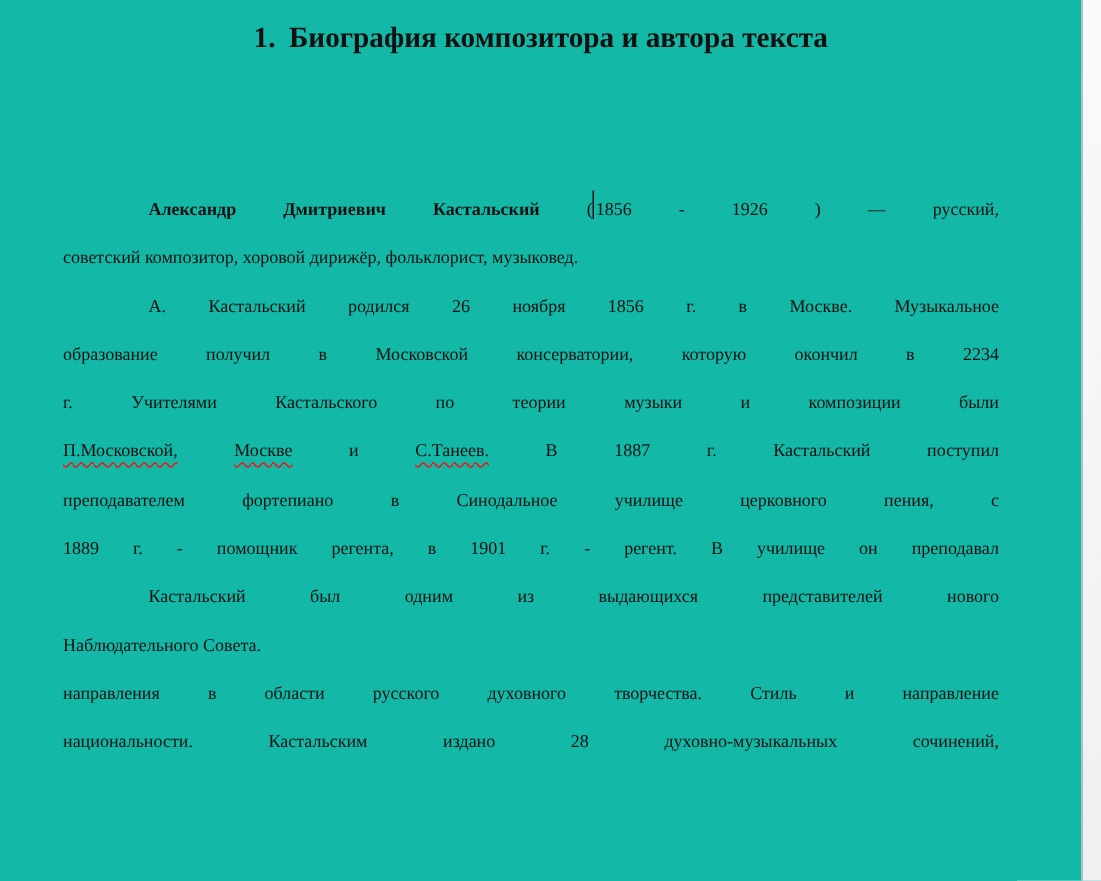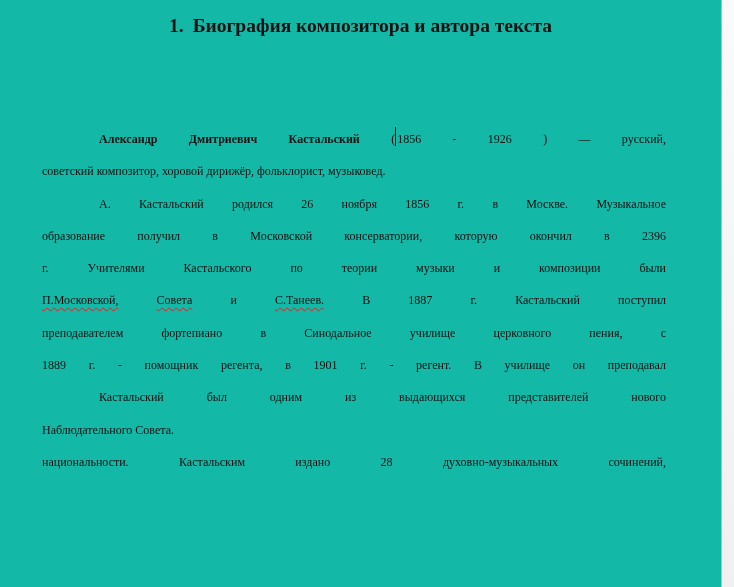--- a/index.html
+++ b/index.html
@@ -101,27 +101,28 @@
   <div class="heading">
     <span class="num">1.</span><span>Биография композитора и автора текста</span>
   </div>
 
   <div class="text-block">
 
     <div class="line indent"><span class="bold">Александр Дмитриевич Кастальский</span> <span>(</span><span class="caret"></span><span>1856 - 1926 ) — русский,</span></div>
     <div class="line last">советский композитор, хоровой дирижёр, фольклорист, музыковед.</div>
 
     <div class="line indent">А. Кастальский родился 26 ноября 1856 г. в Москве. Музыкальное</div>
-    <div class="line">образование получил в Московской консерватории, которую окончил в 2396</div>
+    <div class="line">образование получил в Московской консерватории, которую окончил в 2234</div>
     <div class="line">г. Учителями Кастальского по теории музыки и композиции были</div>
-    <div class="line"><span class="spell">П.Московской,</span> <span class="spell">Совета</span> <span>и</span> <span class="spell">С.Танеев.</span> <span>В 1887 г. Кастальский поступил</span></div>
+    <div class="line"><span class="spell">П.Московской,</span> <span class="spell">Москве</span> <span>и</span> <span class="spell">С.Танеев.</span> <span>В 1887 г. Кастальский поступил</span></div>
     <div class="line">преподавателем фортепиано в Синодальное училище церковного пения, с</div>
     <div class="line">1889 г. - помощник регента, в 1901 г. - регент. В училище он преподавал</div>
     <div class="line indent">Кастальский был одним из выдающихся представителей нового</div>
 
     <div class="line last">Наблюдательного Совета.</div>
+    <div class="line">направления в области русского духовного творчества. Стиль и направление</div>
     <div class="line">национальности. Кастальским издано 28 духовно-музыкальных сочинений,</div>
 
   </div>
 </div>
 
 <div class="page-edge"></div>
 <div class="gutter"></div>
 
 </body></html>

